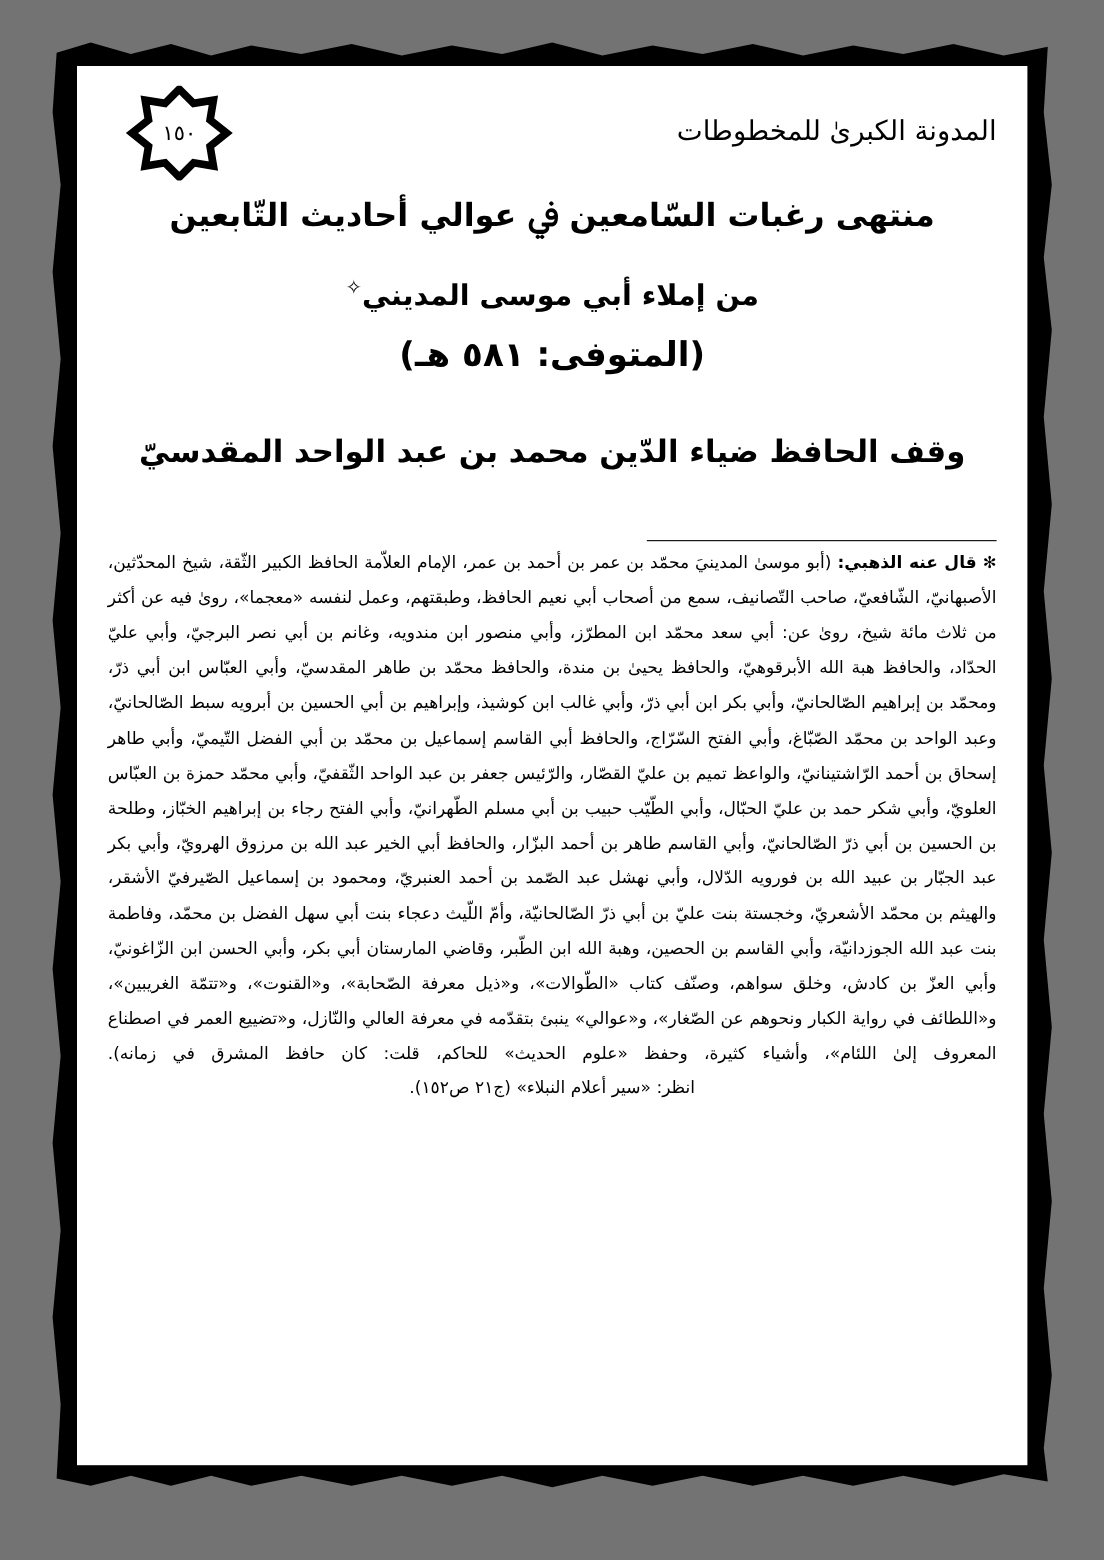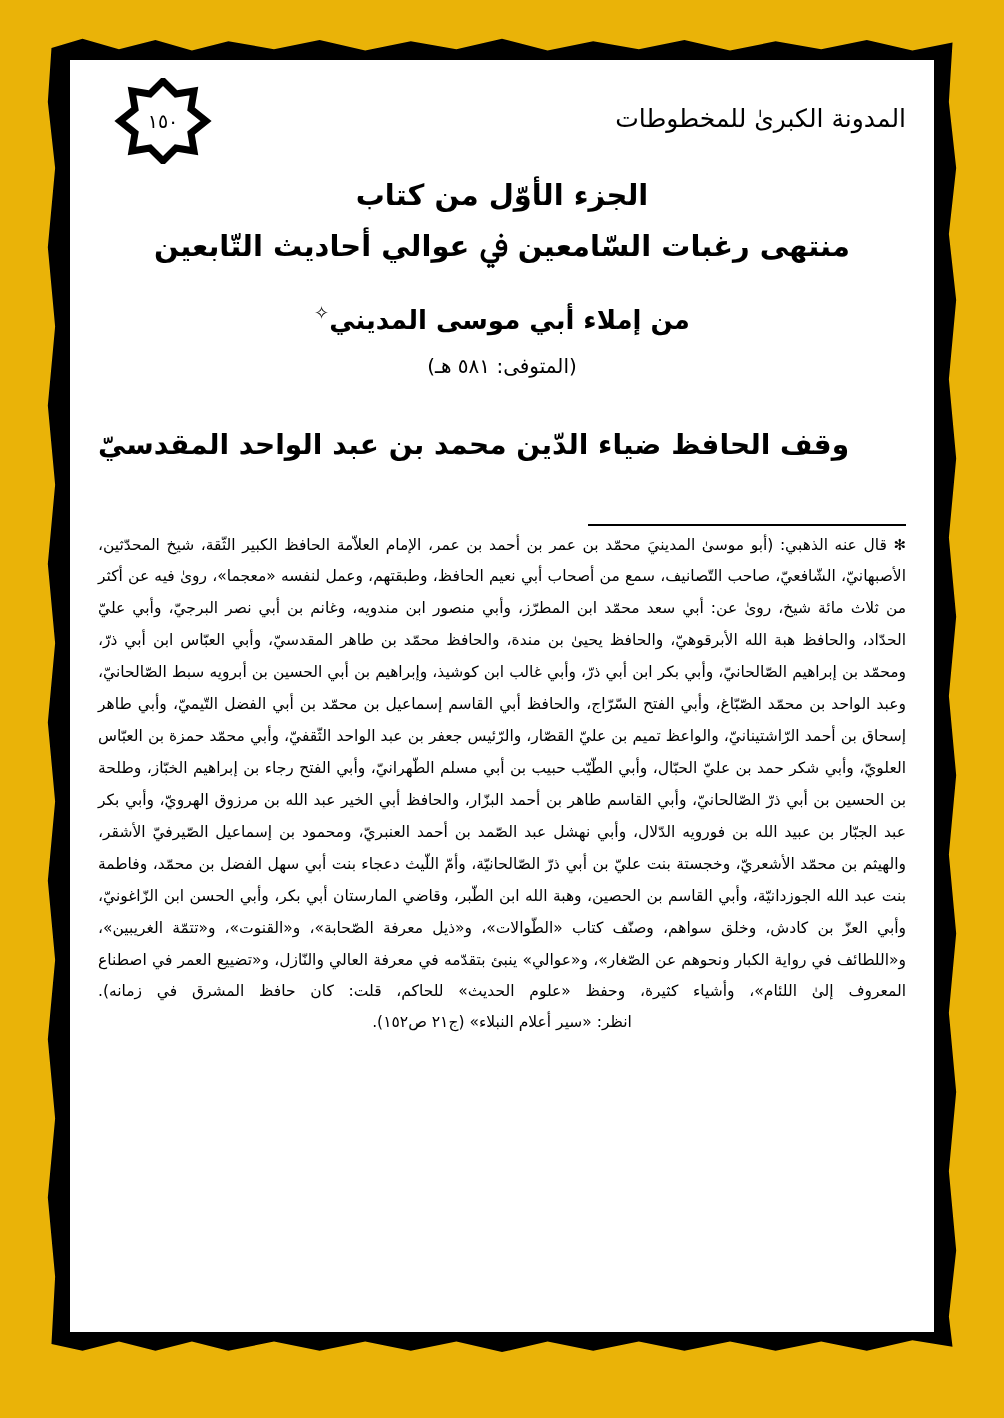--- a/index.html
+++ b/index.html
@@ -6,21 +6,21 @@
   html, body {
     margin: 0;
     padding: 0;
     background: #ffffff;
   }
 
   .page {
     position: relative;
     width: 1004px;
     height: 1418px;
-    background: #eab308;
+    background: #737373;
     overflow: hidden;
     font-family: "DejaVu Sans", "Liberation Sans", sans-serif;
   }
 
   
   .frame-outer {
     position: absolute;
     left: 46px;
     top: 36px;
     width: 912px;
@@ -140,28 +140,28 @@
     text-align: center;
   }
 
   .fn-marker {
     font-size: 18px;
     vertical-align: super;
     line-height: 0;
   }
 
   .title-death {
-    font-size: 20px;
-    font-weight: normal;
+    font-size: 31px;
+    font-weight: bold;
     margin-top: 8px;
     line-height: 1.6;
   }
 
   .waqf-line {
-    text-align: left;
+    text-align: center;
     font-size: 28px;
     font-weight: bold;
     margin-top: 46px;
     color: #000000;
     letter-spacing: 0.3px;
   }
 
   
   .fn-rule-wrap {
     margin-top: 50px;
@@ -187,21 +187,21 @@
     direction: rtl;
     font-family: "DejaVu Sans", "Liberation Sans", sans-serif;
   }
 
   .footnote .fn-star {
     font-weight: bold;
     font-size: 15px;
   }
 
   .footnote .fn-lead {
-    font-weight: normal;
+    font-weight: bold;
   }
 
   .fn-source {
     font-size: 15.5px;
     line-height: 1.9;
     text-align: center;
     color: #000000;
   }
 </style>
 </head>
@@ -221,21 +221,20 @@
           <polygon points="49,3 62,16 80,13 77,31 92,43 77,55 80,73 62,70 49,83 36,70 18,73 21,55 6,43 21,31 18,13 36,16" fill="#ffffff" stroke="#000000" stroke-width="7" stroke-linejoin="miter"></polygon>
         </svg>
       </div>
       <div class="badge-num">١٥٠</div>
 
       <div class="header-title">المدونة الكبرىٰ للمخطوطات</div>
     </div>
 
     <div class="title-block">
 
-      <div class="title-line">الجزء الأوّل من كتاب</div>
 
       <div class="title-line-2">منتهى رغبات السّامعين ﰲ عوالي أحاديث التّابعين</div>
 
       <div class="title-author">
         <span>من إملاء أبي موسى المديني</span><span class="fn-marker">✧</span>
       </div>
 
       <div class="title-death">(المتوفى: ٥٨١ هـ)</div>
     </div>
 

